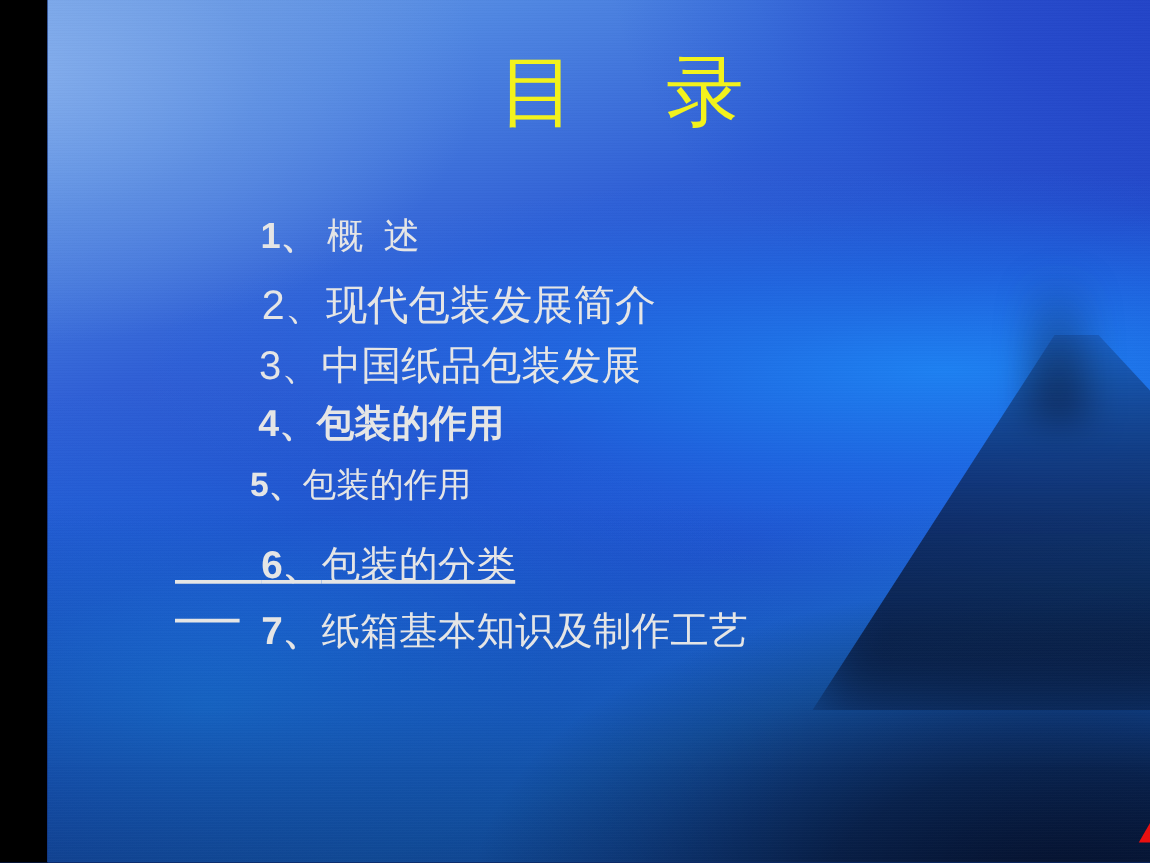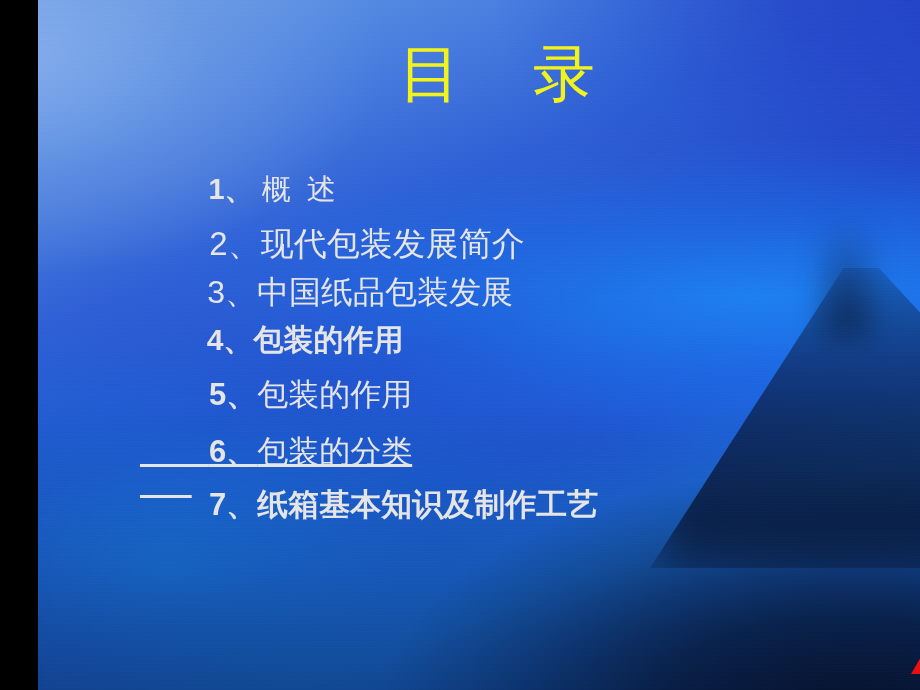--- a/index.html
+++ b/index.html
@@ -176,31 +176,31 @@
 
   .i2 { position: absolute; left: 2px;   top: 54px;  font-size: 33px; }
   .i2 .num, .i2 .txt { font-weight: normal; }
 
   .i3 { position: absolute; left: 2px;   top: 104px; font-size: 32px; }
   .i3 .num, .i3 .txt { font-weight: normal; }
 
   .i4 { position: absolute; left: 6px;   top: 155px; font-size: 30px; }
   .i4 .num, .i4 .txt { font-weight: bold; }
 
-  .i5 { position: absolute; left: 6px;   top: 208px; font-size: 31px; text-align: right; }
+  .i5 { position: absolute; left: 6px;   top: 208px; font-size: 27px; text-align: right; }
   .i5 .num { font-weight: bold; }
   .i5 .txt { font-weight: normal; }
 
   .i6 { position: absolute; left: 6px;   top: 265px; font-size: 31px; text-decoration: underline; }
   .i6 .num { font-weight: bold; }
   .i6 .txt { font-weight: normal; }
 
   .i7 { position: absolute; left: 6px;   top: 318px; font-size: 31px; }
   .i7 .num { font-weight: bold; }
-  .i7 .txt { font-weight: bold; }
+  .i7 .txt { font-weight: normal; }
 
   
   .action-button {
     position: absolute;
     right: 16px;
     bottom: 14px;
     width: 32px;
     height: 30px;
     z-index: 10;
     cursor: pointer;

